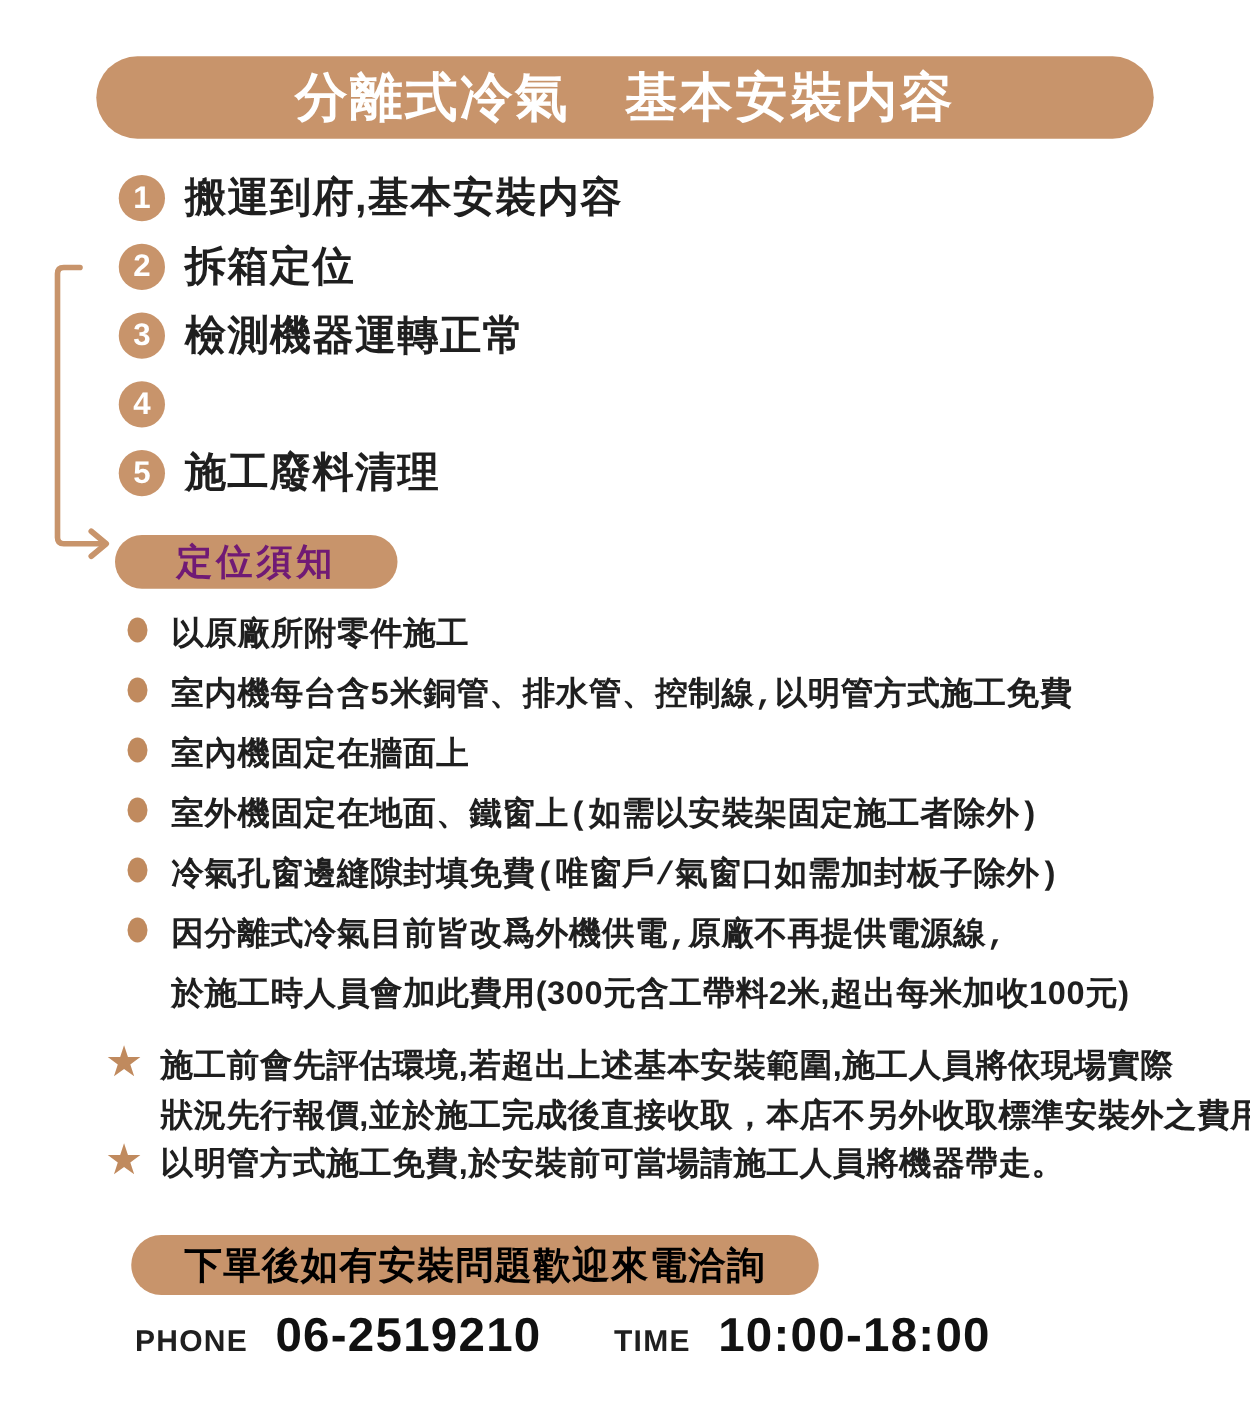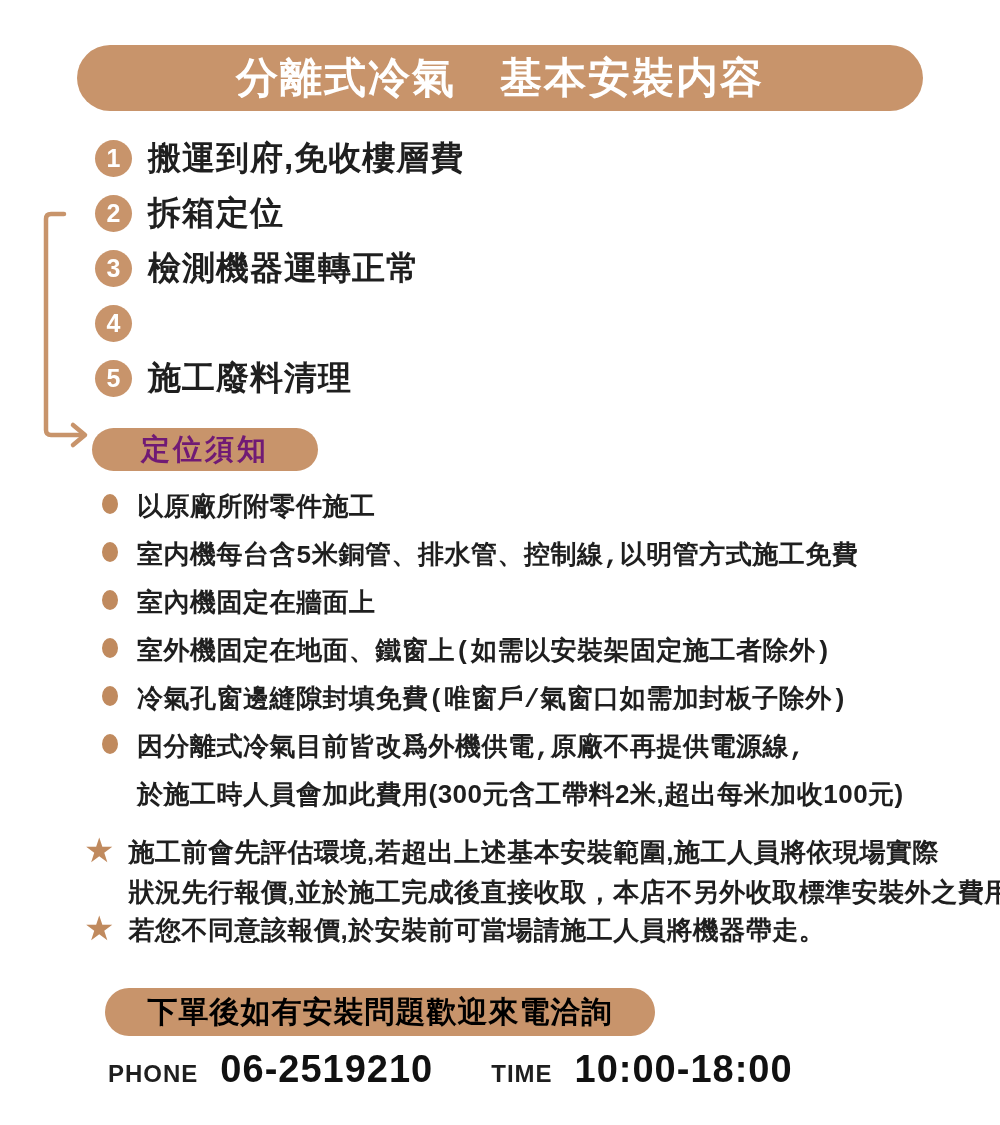--- a/index.html
+++ b/index.html
@@ -99,21 +99,21 @@
 <div class="page">
 
   <div class="header-banner accent-bg">
     <span>分離式冷氣　基本安裝内容</span>
   </div>
 
   <div class="step" style="top:139px;">
     <span class="step-badge accent-bg">
         <span>1</span>
       </span>
-    <span class="step-label">搬運到府,免收樓層費</span>
+    <span class="step-label">搬運到府,基本安裝内容</span>
   </div>
   <div class="step" style="top:194px;">
     <span class="step-badge accent-bg">
         <span>2</span>
       </span>
     <span class="step-label">拆箱定位</span>
   </div>
   <div class="step" style="top:249px;">
     <span class="step-badge accent-bg">
         <span>3</span>
@@ -170,21 +170,21 @@
   <div class="star-note" style="top:832px;">
     <span class="star-icon">★</span>
     <span class="star-text">
       <span>施工前會先評估環境,若超出上述基本安裝範圍,施工人員將依現場實際</span><br>
       <span>狀況先行報價,並於施工完成後直接收取，本店不另外收取標準安裝外之費用。</span>
     </span>
   </div>
   <div class="star-note" style="top:910px;">
     <span class="star-icon">★</span>
     <span class="star-text">
-      <span>若您不同意該報價,於安裝前可當場請施工人員將機器帶走。</span>
+      <span>以明管方式施工免費,於安裝前可當場請施工人員將機器帶走。</span>
     </span>
   </div>
 
   <div class="footer-banner accent-bg">
     <span>下單後如有安裝問題歡迎來電洽詢</span>
   </div>
 
   <div class="contact-row">
     <span class="contact-label">PHONE</span>
     <span class="gap-sm"></span>

